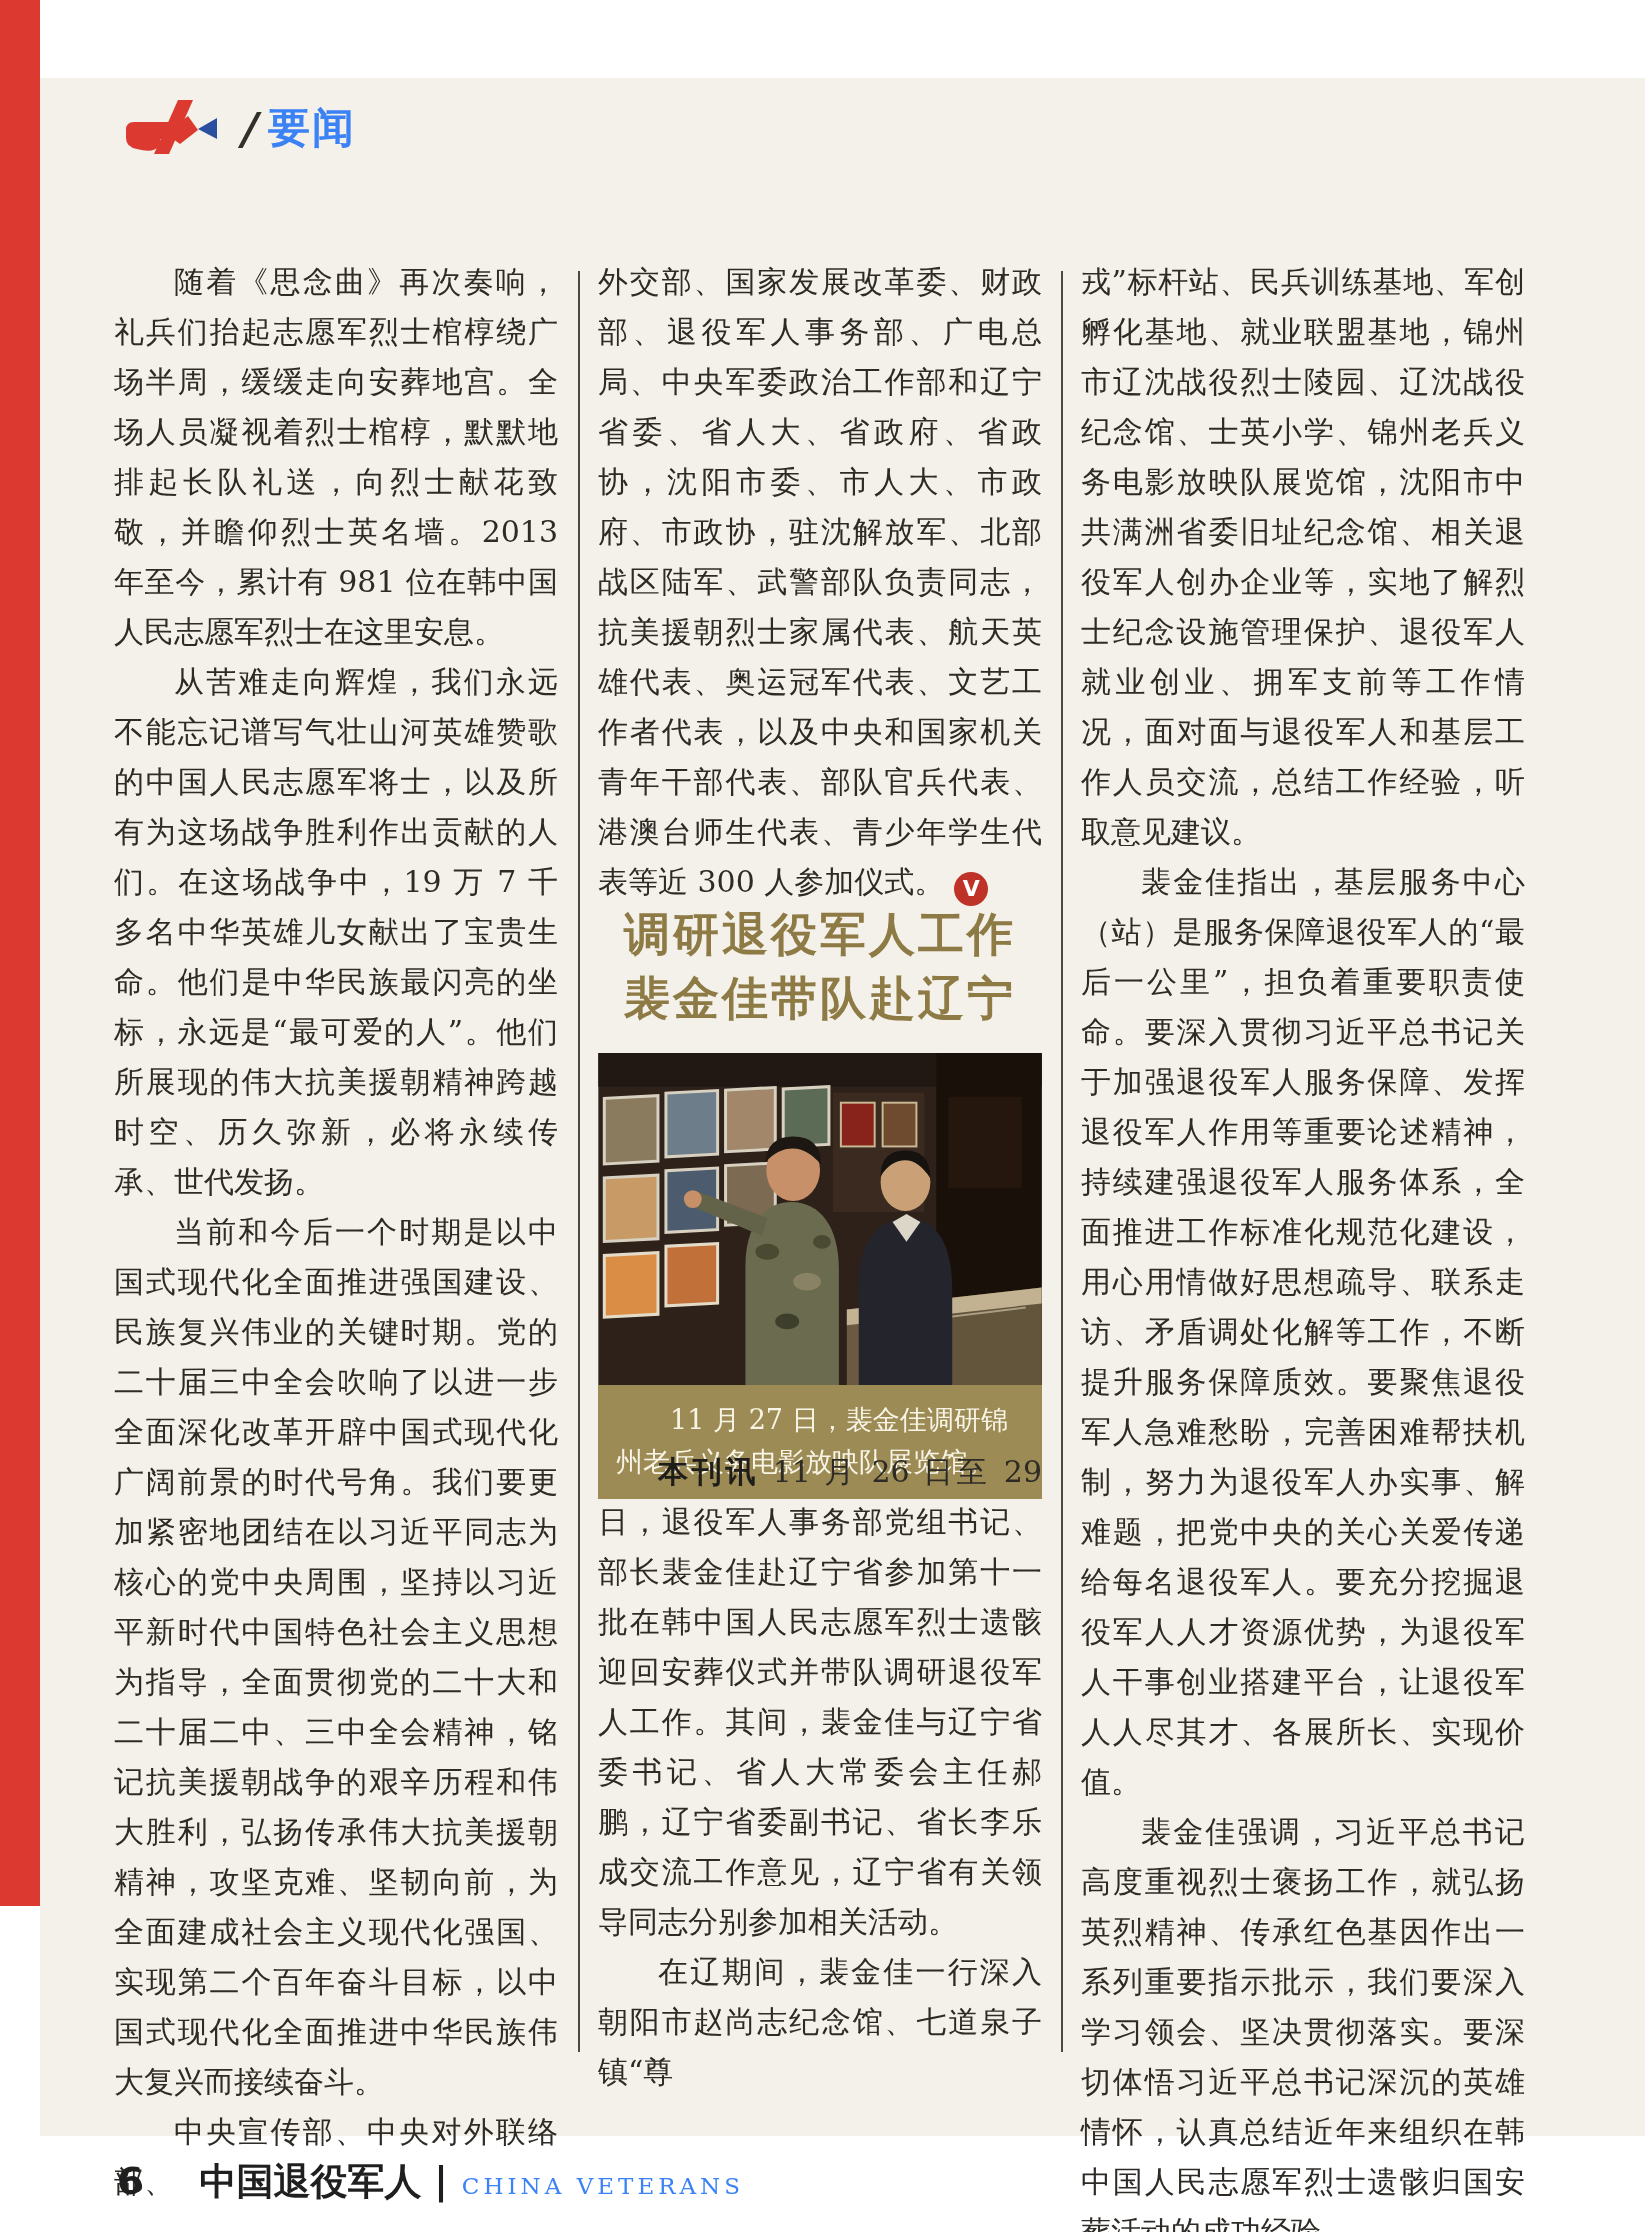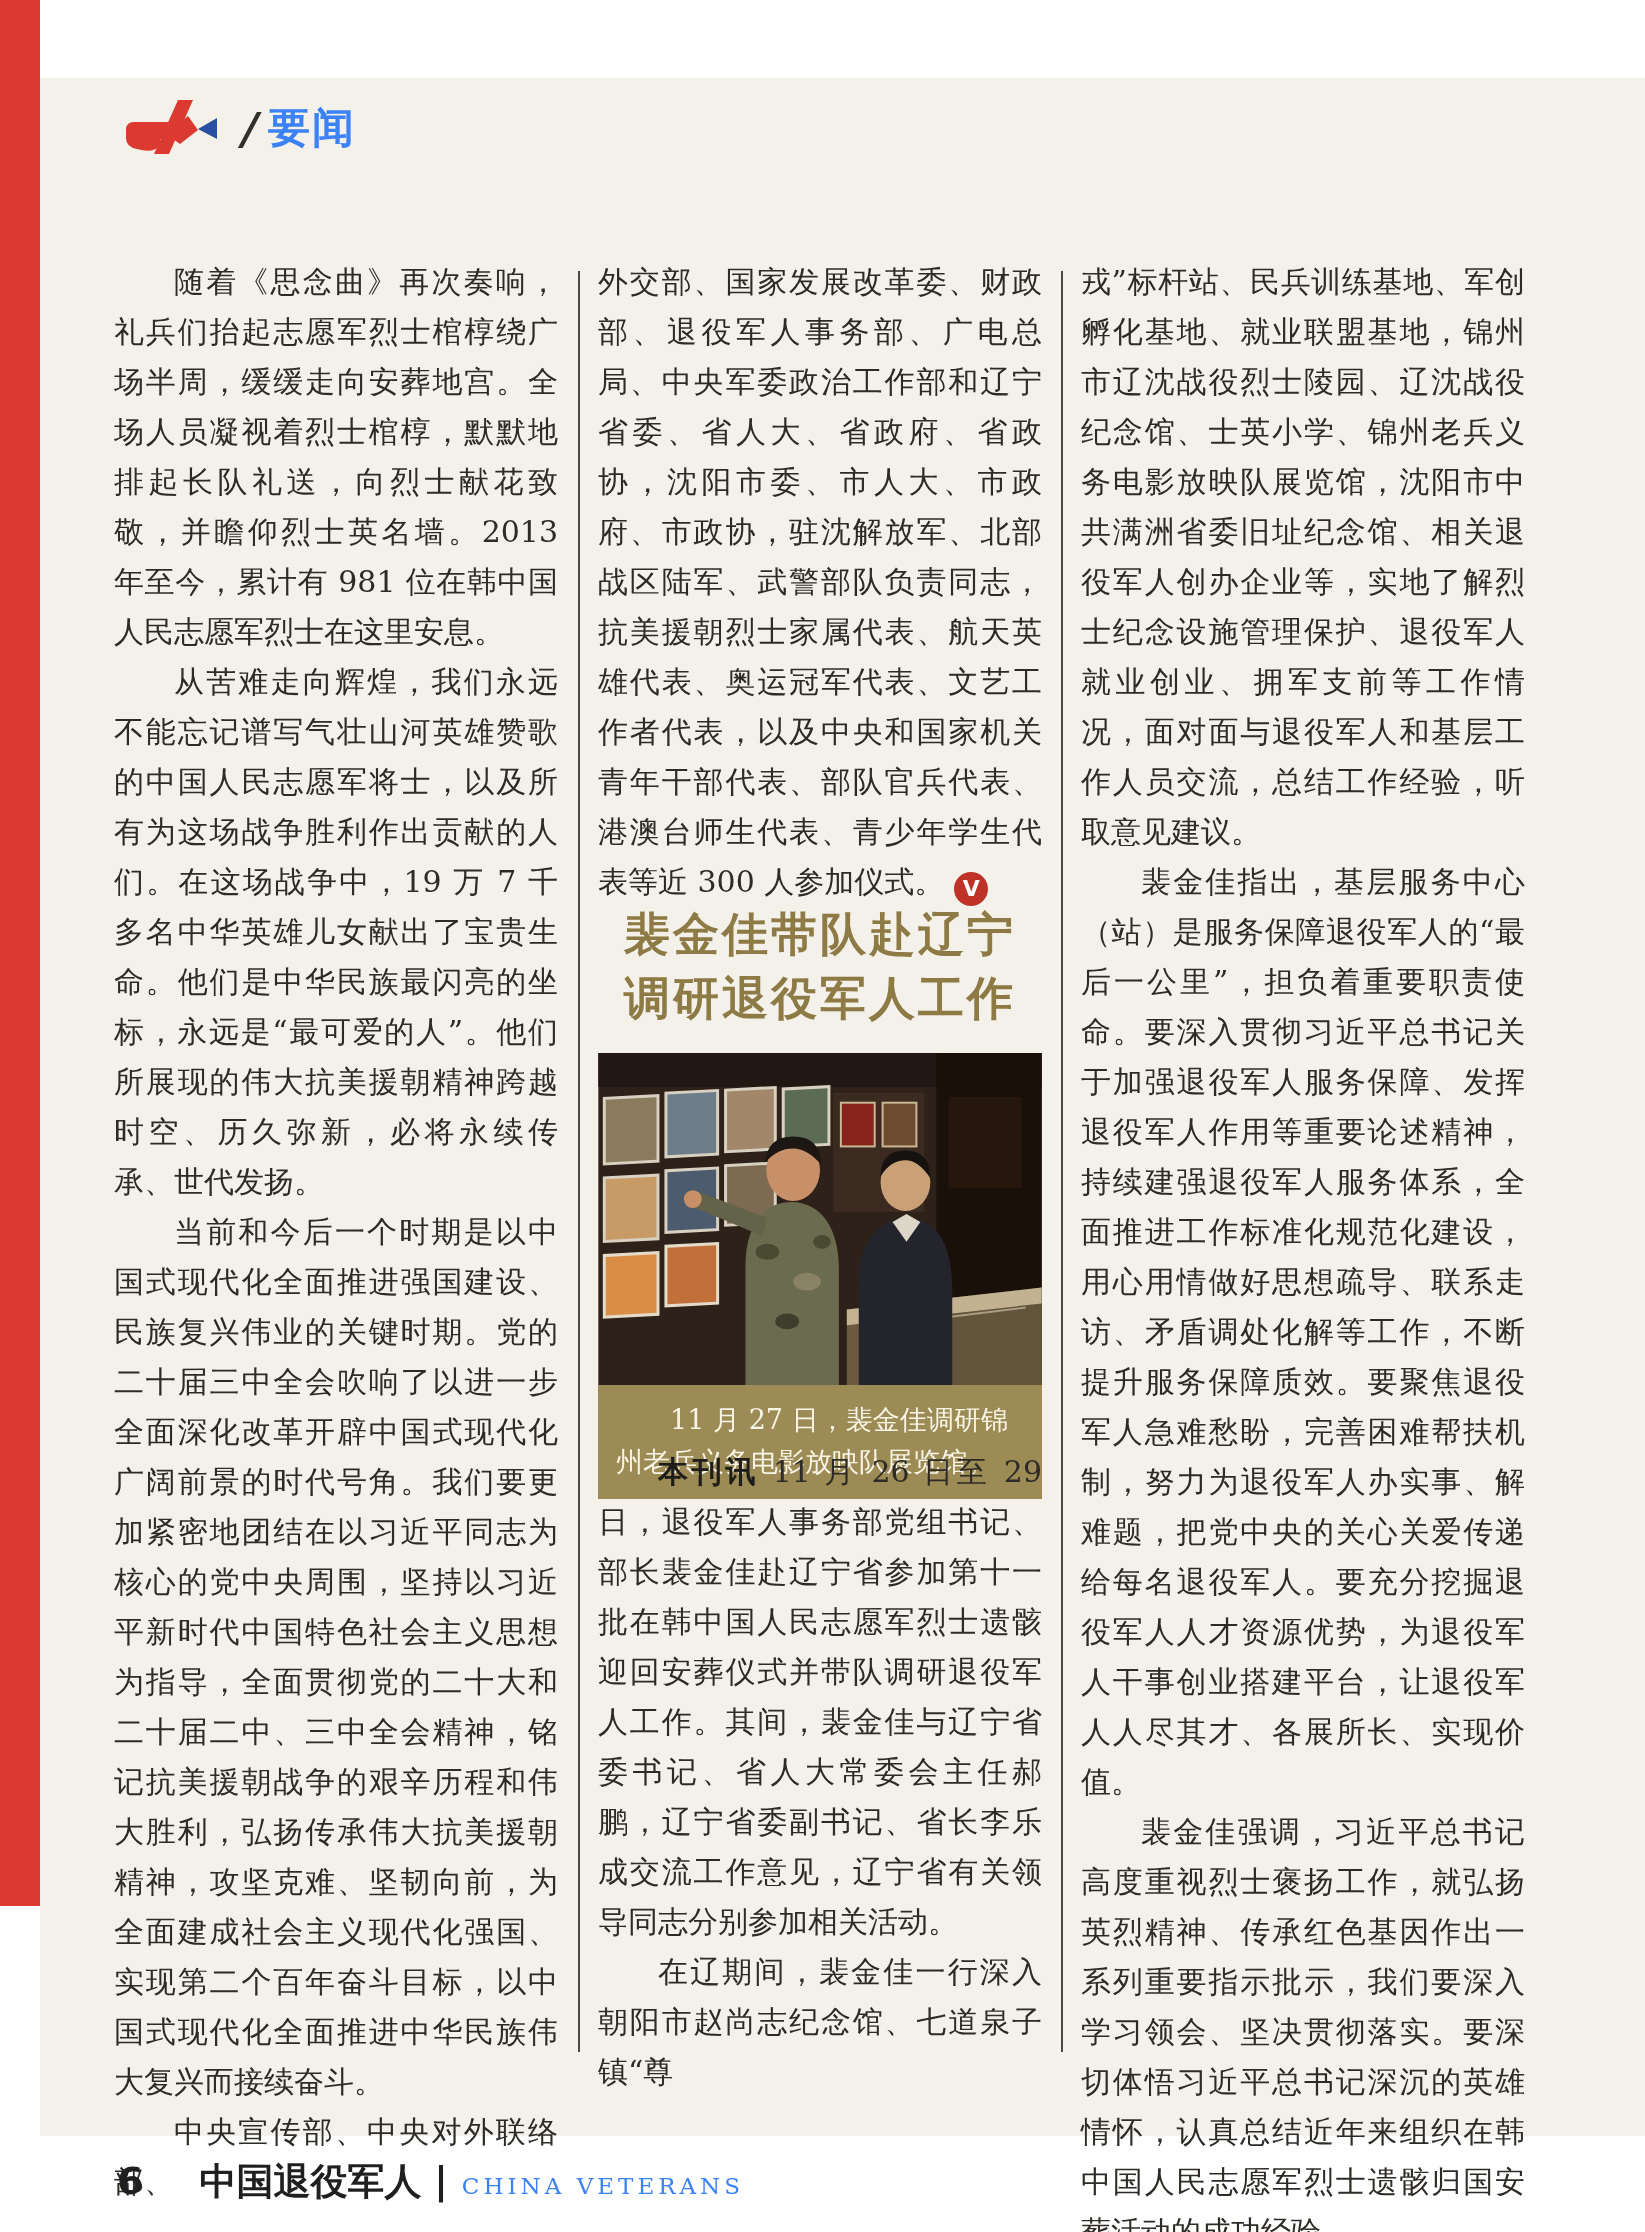--- a/index.html
+++ b/index.html
@@ -69,22 +69,22 @@
     <p class="ind">当前和今后一个时期是以中国式现代化全面推进强国建设、民族复兴伟业的关键时期。党的二十届三中全会吹响了以进一步全面深化改革开辟中国式现代化广阔前景的时代号角。我们要更加紧密地团结在以习近平同志为核心的党中央周围，坚持以习近平新时代中国特色社会主义思想为指导，全面贯彻党的二十大和二十届二中、三中全会精神，铭记抗美援朝战争的艰辛历程和伟大胜利，弘扬传承伟大抗美援朝精神，攻坚克难、坚韧向前，为全面建成社会主义现代化强国、实现第二个百年奋斗目标，以中国式现代化全面推进中华民族伟大复兴而接续奋斗。</p>
     <p class="ind">中央宣传部、中央对外联络部、</p>
   </div>
 
   <div class="col" style="left:598px;" id="col2">
     <div class="c2-abs" style="top:0;">
       <p><span>外交部、国家发展改革委、财政部、退役军人事务部、广电总局、中央军委政治工作部和辽宁省委、省人大、省政府、省政协，沈阳市委、市人大、市政府、市政协，驻沈解放军、北部战区陆军、武警部队负责同志，抗美援朝烈士家属代表、航天英雄代表、奥运冠军代表、文艺工作者代表，以及中央和国家机关青年干部代表、部队官兵代表、港澳台师生代表、青少年学生代表等近 300 人参加仪式。</span><span class="vmark">V</span></p>
     </div>
 
     <div class="c2-abs headline">
+      <div>调研退役军人工作</div>
       <div>裴金佳带队赴辽宁</div>
-      <div>调研退役军人工作</div>
     </div>
 
     <div class="c2-abs photo">
       <svg viewBox="0 0 446 334">
         <rect x="0" y="0" width="446" height="334" fill="#2e2119"></rect>
         <rect x="0" y="0" width="446" height="34" fill="#221813"></rect>
 
         <g transform="skewY(-3)">
           <rect x="6" y="46" width="54" height="66" fill="#8a7a5e" stroke="#d8d0c0" stroke-width="3"></rect>
           <rect x="68" y="44" width="52" height="64" fill="#6e7d8a" stroke="#d8d0c0" stroke-width="3"></rect>

